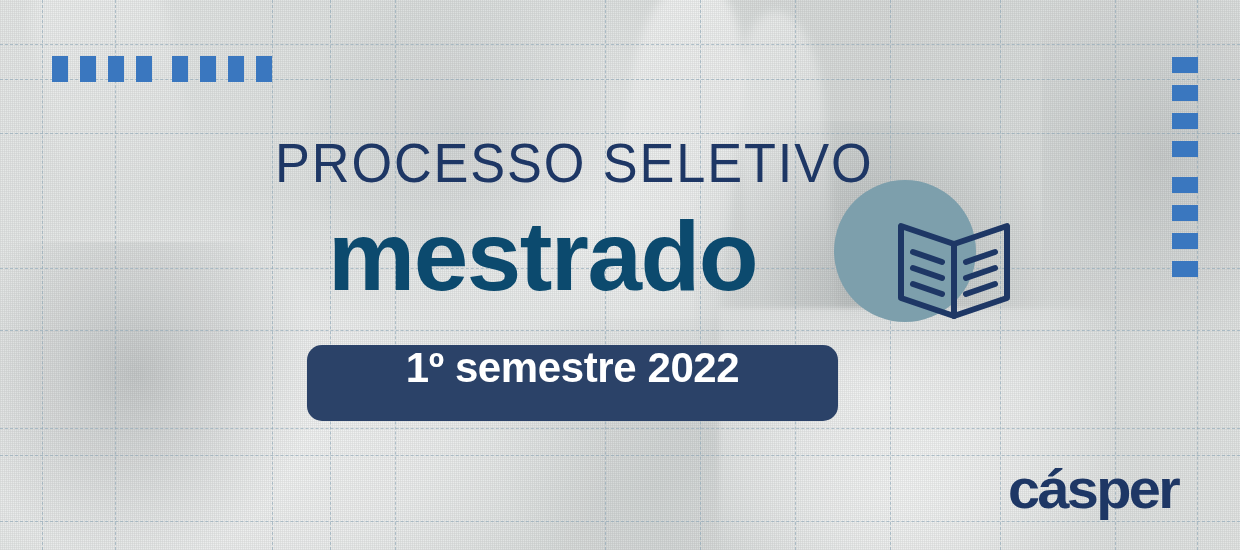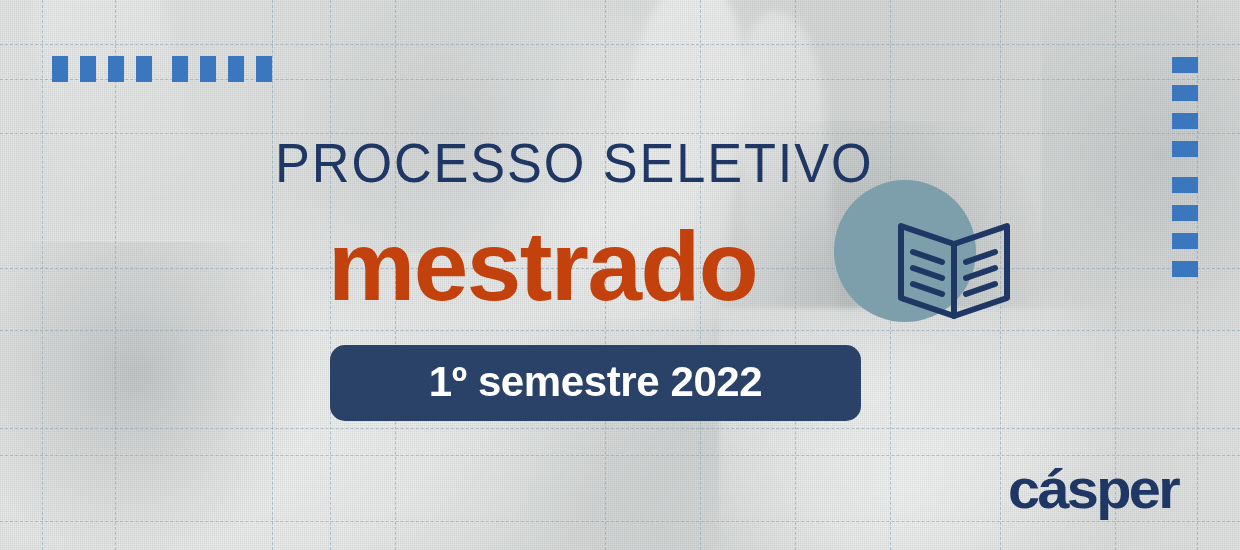--- a/index.html
+++ b/index.html
@@ -70,40 +70,40 @@
   
   #title {
     position:absolute; left:275px; top:136px;
     font-size:55px; line-height:1; letter-spacing:2.0px;
     font-weight:300; color:#1e3765;
     font-family:"Liberation Sans", sans-serif;
     transform:scaleX(.95); transform-origin:left center;
     white-space:nowrap;
   }
   #subtitle {
-    position:absolute; left:328px; top:217px;
+    position:absolute; left:328px; top:207px;
     font-size:98px; line-height:1; letter-spacing:-1.5px;
-    font-weight:bold; color:#c2410c;
+    font-weight:bold; color:#0c4a6e;
     white-space:nowrap;
   }
 
   
   #circle {
     position:absolute; left:834px; top:180px;
     width:142px; height:142px; border-radius:50%;
     background:#7d9fac;
   }
   #book { position:absolute; left:893px; top:218px; width:122px; height:104px; }
 
   
   #badge {
-    position:absolute; left:330px; top:345px;
+    position:absolute; left:307px; top:345px;
     width:531px; height:76px;
     background:#2b4268; border-radius:15px;
-    display:flex; align-items:center; justify-content:center;
+    display:flex; align-items:flex-start; justify-content:center;
   }
   #badge-text {
     color:#ffffff; font-size:42px; font-weight:bold;
     letter-spacing:-.4px; white-space:nowrap;
     transform:translateY(-1px);
   }
 
   
   #logo {
     position:absolute; left:1008px; top:456px;

